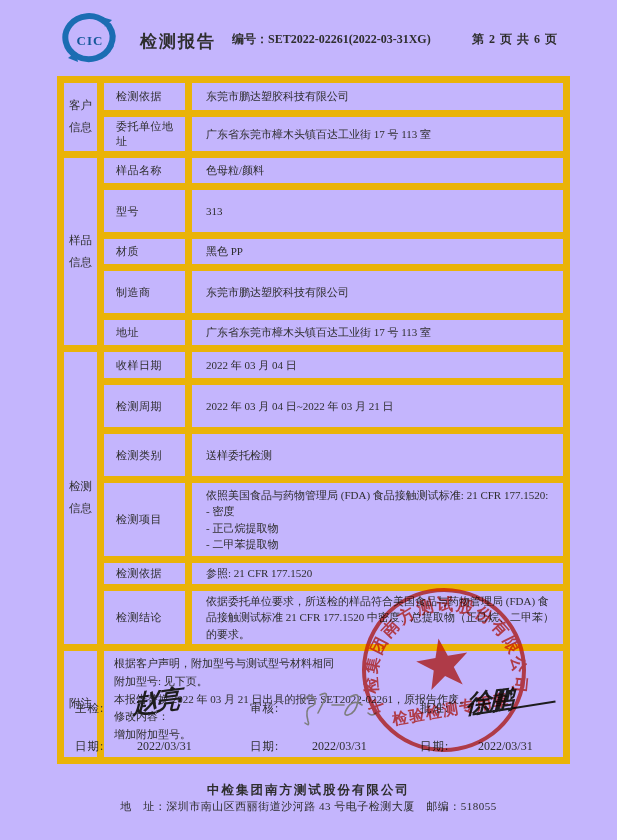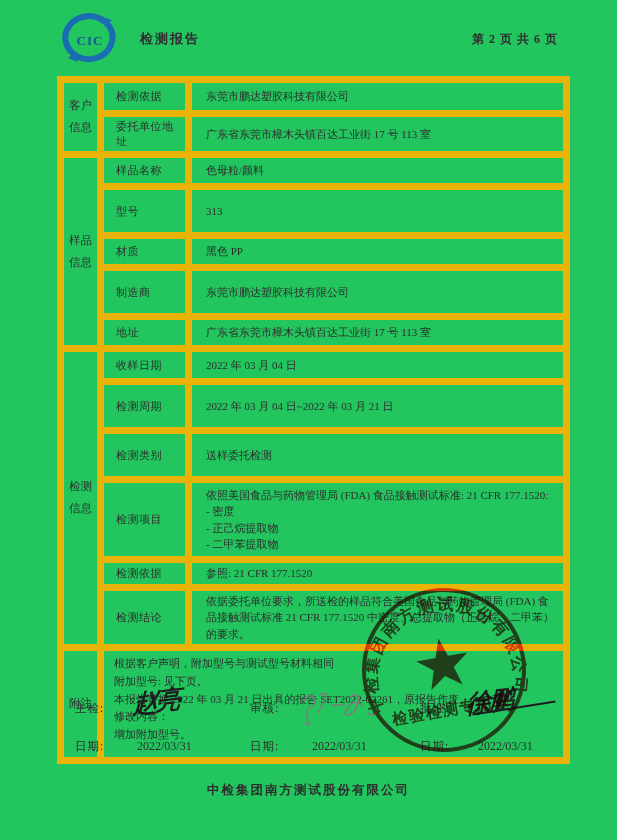--- a/index.html
+++ b/index.html
@@ -1,22 +1,22 @@
 <!DOCTYPE html>
 <html><head>
 <meta charset="utf-8">
 <style>
   html,body{margin:0;padding:0;background:#e8e8e8;}
   .page{
-    position:relative;width:617px;height:840px;background:#22c55e;margin:0 auto;
+    position:relative;width:617px;height:840px;background:#c4b5fd;margin:0 auto;
     font-family:"Liberation Serif","DejaVu Serif",serif;color:#2e2e2e;overflow:hidden;
   }
   
   .hdr-logo{position:absolute;left:58px;top:13px;}
-  .hdr-title{position:absolute;left:140px;top:30px;font-size:13px;font-weight:bold;letter-spacing:2px;}
+  .hdr-title{position:absolute;left:140px;top:30px;font-size:17px;font-weight:bold;letter-spacing:2px;}
   .hdr-no{position:absolute;left:232px;top:31px;font-size:12px;font-weight:bold;}
   .hdr-page{position:absolute;left:472px;top:31px;font-size:12px;font-weight:bold;letter-spacing:1px;}
   
   table.rpt{
     position:absolute;left:57px;top:76px;width:506px;border-collapse:collapse;table-layout:fixed;
     font-size:11px;
   }
   table.rpt td{border:7px solid #eab308;vertical-align:middle;overflow:hidden;}
   td.sec{text-align:center;white-space:pre-line;line-height:1.9;font-size:11.5px;}
   td.lbl{padding:2px 4px 2px 12px;letter-spacing:.5px;}
@@ -57,20 +57,21 @@
       <g fill="none" stroke="#1b6db3">
         <path d="M47 9 A 23.5 21.5 0 1 0 52.5 33" stroke-width="6" stroke-linecap="round"></path>
         <path d="M52.5 33 A 23.5 21.5 0 0 0 51 13" stroke-width="6" stroke-linecap="round"></path>
       </g>
       <path d="M44 4 l 10 3 -7 7 z" fill="#1b6db3"></path>
       <path d="M20 49 l -10 -4 8 -6 z" fill="#1b6db3"></path>
       <text x="32" y="32" text-anchor="middle" font-size="13" font-weight="bold" fill="#15589a" font-family="Liberation Serif, serif" letter-spacing="1">CIC</text>
     </svg>
   </div>
   <div class="hdr-title">检测报告</div>
+  <div class="hdr-no"><span>编号：</span><span>SET2022-02261(2022-03-31XG)</span></div>
   <div class="hdr-page">第 2 页 共 6 页</div>
 
   <table class="rpt">
     <colgroup>
         <col style="width:40px">
         <col style="width:88px">
         <col style="width:378px">
       </colgroup>
     <tbody>
 
@@ -190,15 +191,16 @@
           <textPath href="#ringPath" startOffset="2">中检集团南方测试股份有限公司</textPath>
         </text>
         <polygon fill="#e13b2e" points="86,54 92.3,72.6 111.9,72.9 96.2,84.7 101.9,103.5 86,92.2 70.1,103.5 75.8,84.7 60.1,72.9 79.7,72.6"></polygon>
         <text x="86" y="131" text-anchor="middle" font-size="15.5" font-weight="bold" fill="#e13b2e" font-family="Liberation Sans, sans-serif" letter-spacing="1.5">检验检测专用章</text>
       </g>
     </svg>
   </div>
 
   <div class="footer">
     <div class="f-company">中检集团南方测试股份有限公司</div>
+    <div class="f-line">地　址：深圳市南山区西丽街道沙河路 43 号电子检测大厦　邮编：518055</div>
   </div>
 
 </div>
 
 </body></html>

